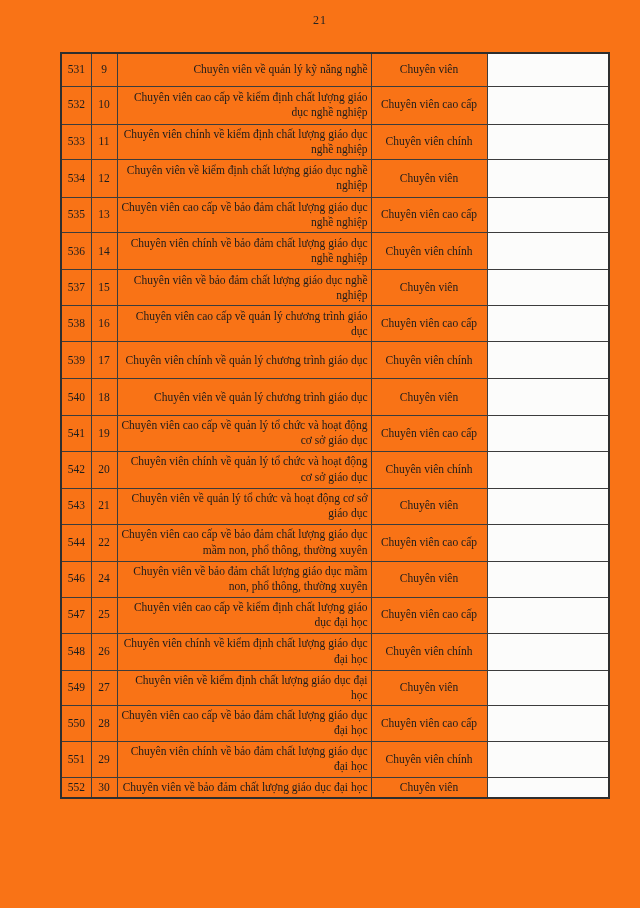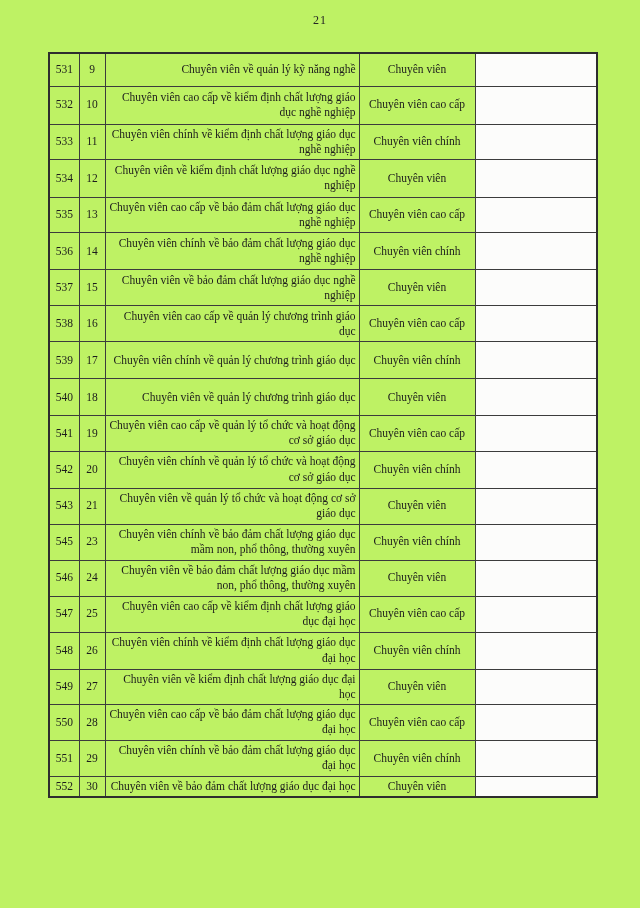--- a/index.html
+++ b/index.html
@@ -4,38 +4,38 @@
 <style>
   html, body {
     margin: 0;
     padding: 0;
     background: #fcfcfb;
   }
   .page {
     position: relative;
     width: 640px;
     height: 908px;
-    background: #bef264;
+    background: #f97316;
     font-family: "Liberation Serif", "DejaVu Serif", serif;
     color: #1c1c1c;
     overflow: hidden;
   }
   .page-number {
     position: absolute;
     top: 13px;
     left: 0;
     width: 100%;
     text-align: center;
     font-size: 12px;
     letter-spacing: 1px;
     color: #242424;
   }
   table.positions-table {
     position: absolute;
-    left: 48px;
+    left: 60px;
     top: 52px;
     width: 548px;
     border-collapse: collapse;
     table-layout: fixed;
     border: 2px solid #2e2e2e;
   }
   table.positions-table td {
     border: 1px solid #3c3c3c;
     vertical-align: middle;
     font-size: 11.5px;
@@ -170,26 +170,26 @@
           <td class="cell-note"></td>
         </tr>
         <tr style="height: 36px;">
           <td class="cell-num">543</td>
           <td class="cell-num">21</td>
           <td class="cell-title">Chuyên viên về quản lý tổ chức và hoạt động cơ sở
 giáo dục</td>
           <td class="cell-rank">Chuyên viên</td>
           <td class="cell-note"></td>
         </tr>
-        <tr style="height: 36px;">
-          <td class="cell-num">545</td>
-          <td class="cell-num">23</td>
-          <td class="cell-title">Chuyên viên chính về bảo đảm chất lượng giáo dục
+        <tr style="height: 37px;">
+          <td class="cell-num">544</td>
+          <td class="cell-num">22</td>
+          <td class="cell-title">Chuyên viên cao cấp về bảo đảm chất lượng giáo dục
 mầm non, phổ thông, thường xuyên</td>
-          <td class="cell-rank">Chuyên viên chính</td>
+          <td class="cell-rank">Chuyên viên cao cấp</td>
           <td class="cell-note"></td>
         </tr>
         <tr style="height: 36px;">
           <td class="cell-num">546</td>
           <td class="cell-num">24</td>
           <td class="cell-title">Chuyên viên về bảo đảm chất lượng giáo dục mầm
 non, phổ thông, thường xuyên</td>
           <td class="cell-rank">Chuyên viên</td>
           <td class="cell-note"></td>
         </tr>

